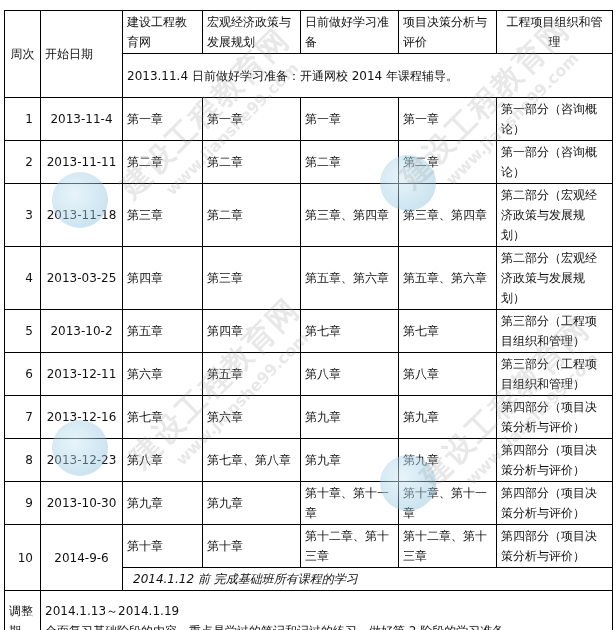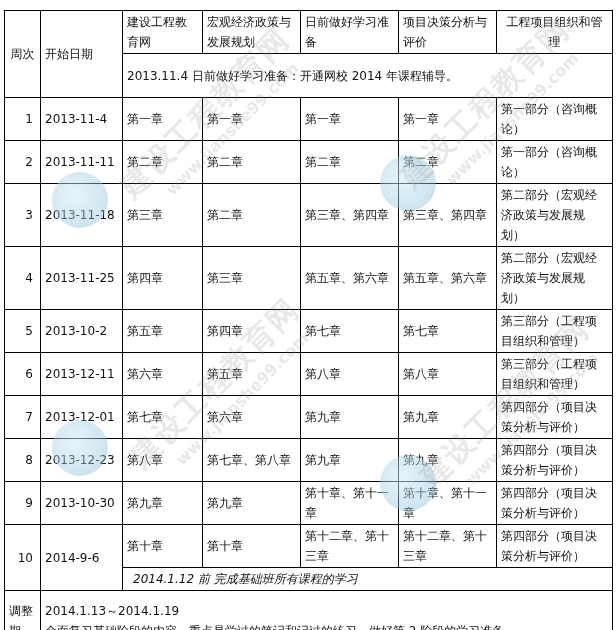--- a/index.html
+++ b/index.html
@@ -8,21 +8,21 @@
   .wm { position:absolute; pointer-events:none; color:rgba(150,150,150,0.22); font-weight:bold;
         transform:rotate(-45deg); white-space:nowrap; }
   .wm .big { font-size:30px; letter-spacing:2px; display:block; }
   .wm .small { font-size:16px; display:block; margin-left:30px; }
   .logo { position:absolute; width:56px; height:56px; border-radius:50%;
           background:radial-gradient(circle at 40% 40%, rgba(210,235,245,0.55), rgba(80,160,200,0.35));
           pointer-events:none; }
   table.sched { position:absolute; left:4px; top:10px; border-collapse:collapse; table-layout:fixed; width:608px; }
   table.sched td { border:1px solid #000; padding:1px 4px; vertical-align:middle; line-height:20px; font-size:12px; }
   .c-week { width:36px; text-align:right; padding-right:7px !important; }
-  .c-date { width:76px; text-align:left; }
+  .c-date { width:76px; text-align:center; }
   .h-center { text-align:center; }
   .note { padding-left:10px !important;font-style:italic; }
 </style>
 </head>
 <body>
 
 <table class="sched">
   <colgroup>
     <col style="width:36px">
       <col style="width:82px">
@@ -68,21 +68,21 @@
     <td class="c-week">3</td>
     <td class="c-date">2013-11-18</td>
     <td>第三章</td>
     <td>第二章</td>
     <td>第三章、第四章</td>
     <td>第三章、第四章</td>
     <td>第二部分（宏观经济政策与发展规划）</td>
   </tr>
   <tr style="height:61px">
     <td class="c-week">4</td>
-    <td class="c-date">2013-11-25</td>
+    <td class="c-date">2013-03-25</td>
     <td>第四章</td>
     <td>第三章</td>
     <td>第五章、第六章</td>
     <td>第五章、第六章</td>
     <td>第二部分（宏观经济政策与发展规划）</td>
   </tr>
   <tr style="height:41px">
     <td class="c-week">5</td>
     <td class="c-date">2013-10-2</td>
     <td>第五章</td>
@@ -95,21 +95,21 @@
     <td class="c-week">6</td>
     <td class="c-date">2013-12-11</td>
     <td>第六章</td>
     <td>第五章</td>
     <td>第八章</td>
     <td>第八章</td>
     <td>第三部分（工程项目组织和管理）</td>
   </tr>
   <tr style="height:41px">
     <td class="c-week">7</td>
-    <td class="c-date">2013-12-01</td>
+    <td class="c-date">2013-12-16</td>
     <td>第七章</td>
     <td>第六章</td>
     <td>第九章</td>
     <td>第九章</td>
     <td>第四部分（项目决策分析与评价）</td>
   </tr>
   <tr style="height:41px">
     <td class="c-week">8</td>
     <td class="c-date">2013-12-23</td>
     <td>第八章</td>

